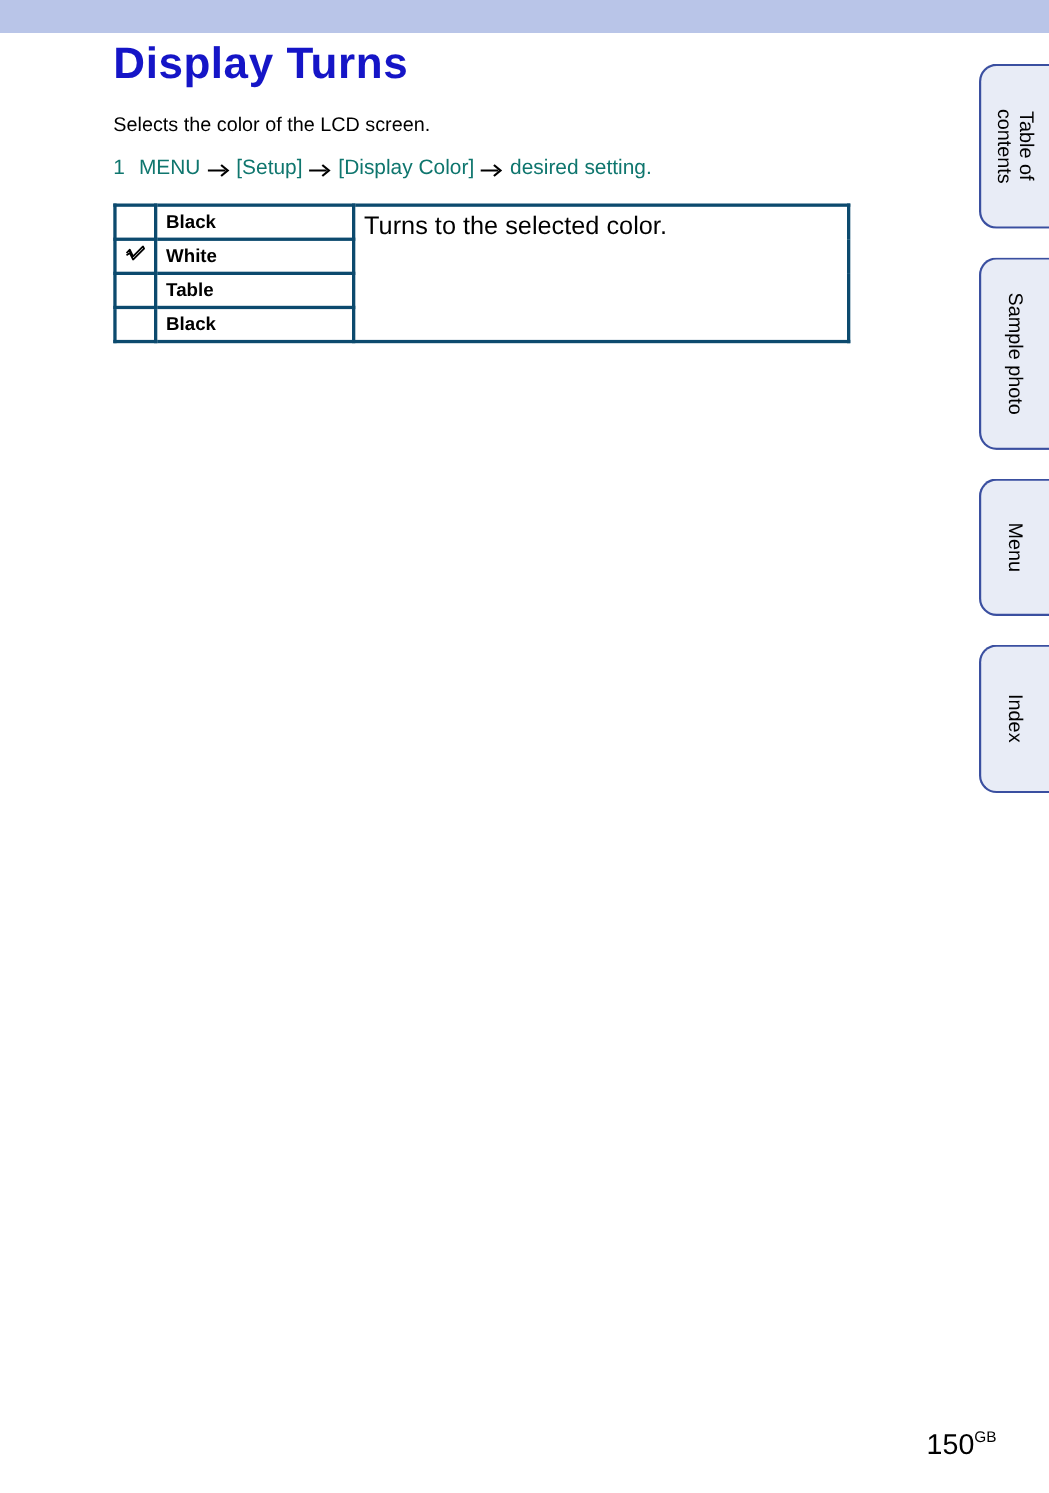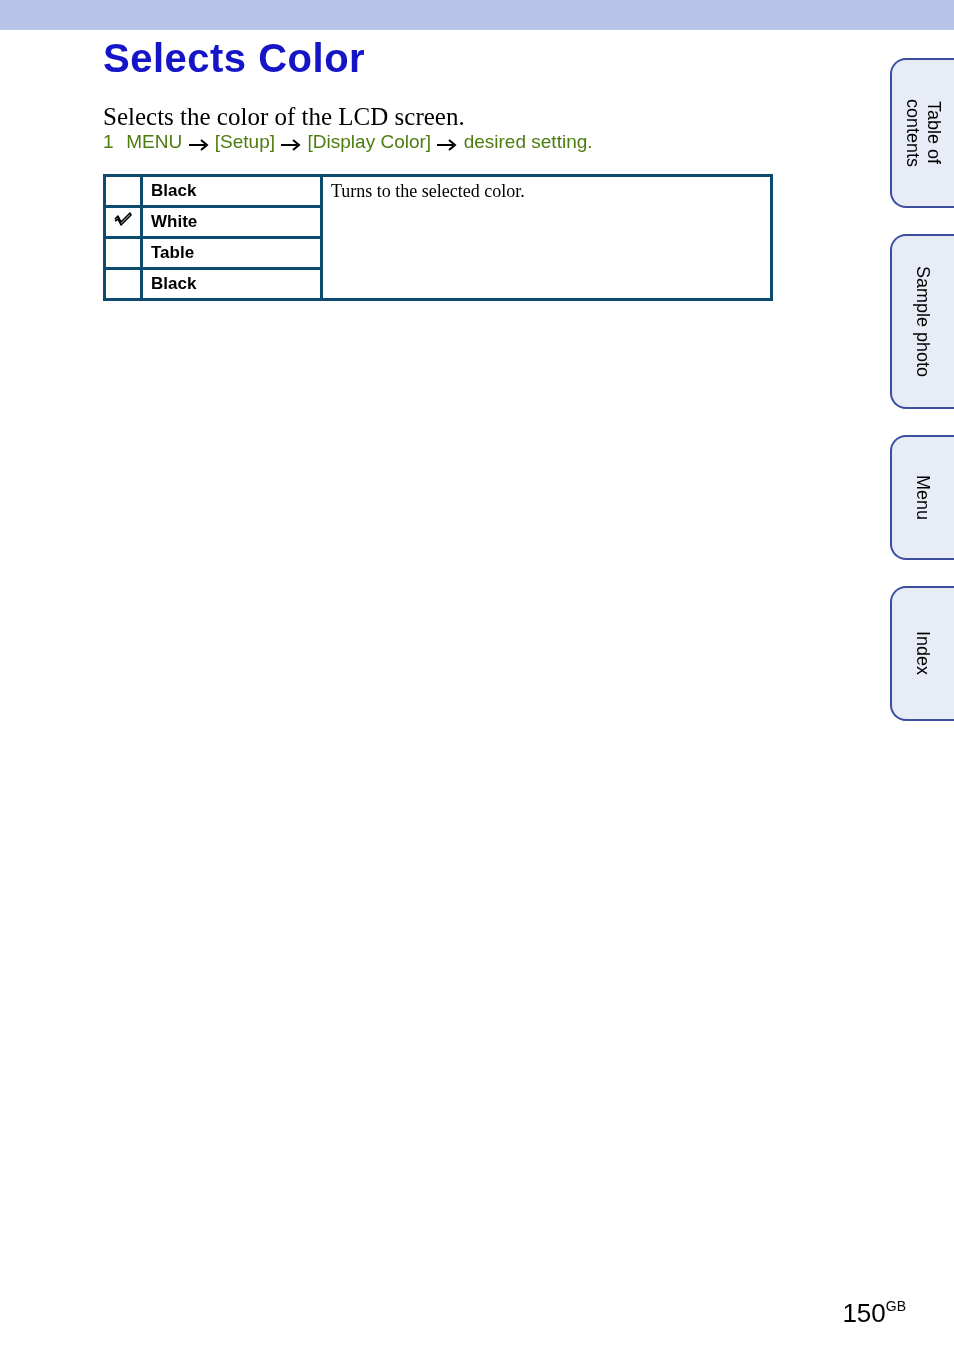--- a/index.html
+++ b/index.html
@@ -1,45 +1,45 @@
 <!DOCTYPE html>
 <html><head>
 <meta charset="utf-8">
 <style>
   * { box-sizing: border-box; margin: 0; padding: 0; }
   html, body { width: 954px; height: 1357px; background: #ffffff; font-family: Arial, Helvetica, sans-serif; position: relative; }
   .topbar { position: absolute; top: 0; left: 0; width: 954px; height: 30px; background: #b9c5e8; }
   .content { position: absolute; top: 36px; left: 103px; width: 670px; }
   .title { font-size: 40px; font-weight: bold; color: #1515c7; margin-bottom: 22px; letter-spacing: 0.5px; }
-  .desc { font-size: 25px; font-family: Liberation Serif, serif; color: #000; }
-  .step { font-size: 19px; color: #4d7c0f; margin-bottom: 18px; }
+  .desc { font-size: 18px; font-family: Liberation Sans, sans-serif; color: #000; margin-bottom: 18px; }
+  .step { font-size: 19px; color: #0f766e; margin-bottom: 18px; }
   .step .num { display: inline-block; width: 18px; }
   .arrow { display: inline-block; vertical-align: -3px; }
   table.opts { border-collapse: collapse; width: 670px; }
   table.opts td { border: 3px solid #0c4a6e; padding: 4px 8px; vertical-align: top; }
   table.opts td.icon { width: 36px; text-align: center; }
   table.opts td.opt { width: 180px; font-weight: bold; font-size: 17px; font-family: Arial, Helvetica, sans-serif; }
-  table.opts td.expl { font-size: 18px; font-family: Liberation Serif, serif; }
+  table.opts td.expl { font-size: 23px; font-family: Liberation Sans, sans-serif; }
   .sidenav { position: absolute; right: 0; top: 58px; display: flex; flex-direction: column; gap: 26px; }
   .tab { width: 64px; border: 2px solid #3a4fa0; border-right: none; border-radius: 16px 0 0 16px; background: #e8ecf6; display: flex; align-items: center; justify-content: center; padding: 18px 0; }
   .tab .label { writing-mode: vertical-rl; font-size: 18px; color: #000; text-align: center; line-height: 1.15; }
   .tab.toc { height: 150px; }
   .tab.sample { height: 175px; }
   .tab.menu { height: 125px; }
   .tab.index { height: 135px; }
   .footer { position: absolute; bottom: 28px; right: 48px; font-size: 26px; text-align: right; }
   .footer .gb { font-size: 14px; vertical-align: top; }
 </style>
 </head>
 <body>
 
 <div class="topbar"></div>
 
 <div class="content">
-  <h1 class="title">Selects Color</h1>
+  <h1 class="title">Display Turns</h1>
   <p class="desc">Selects the color of the LCD screen.</p>
 
   <p class="step">
     <span class="num">1</span>
     <span>MENU</span>
     <span class="arrow">
       <svg width="22" height="12" viewBox="0 0 22 12">
           <line x1="1" y1="6" x2="17" y2="6" stroke="#000" stroke-width="2"></line>
           <polyline points="13,1 19,6 13,11" fill="none" stroke="#000" stroke-width="2"></polyline>
         </svg>

